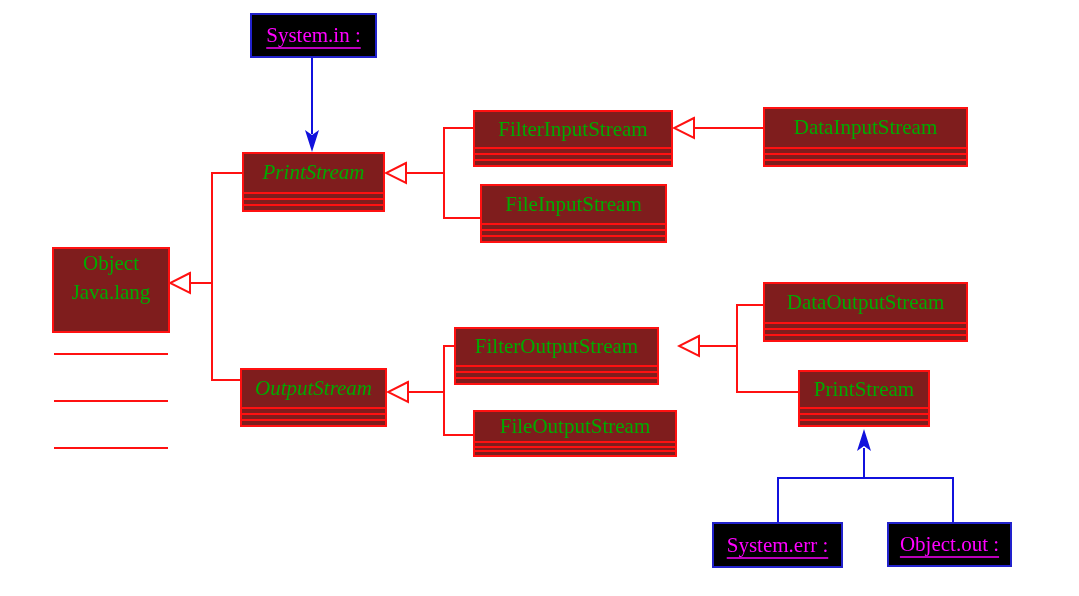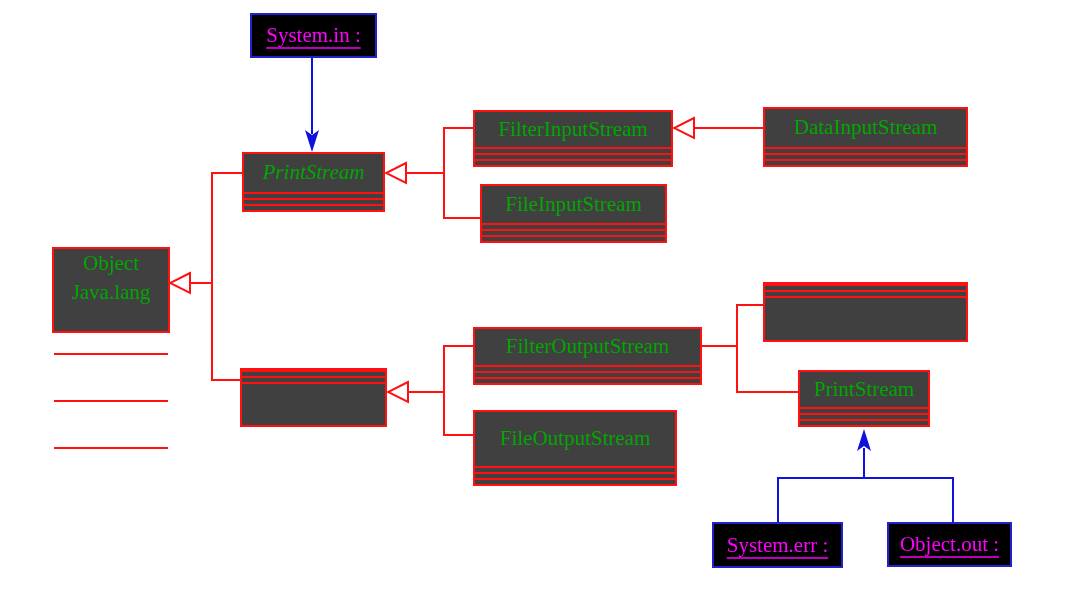--- a/index.html
+++ b/index.html
@@ -2,21 +2,21 @@
 <html style="--red: #ff1111; --green: #00aa00; --magenta: #ff00ff; --underline: #bb00bb; --blue-border: #2222cc; --blue-arrow: #1111dd;"><head>
 <meta charset="utf-8">
 <style>
   html,body { margin:0; padding:0; background:#ffffff; }
   .canvas {
     position:relative; width:1079px; height:596px; background:#ffffff;
     font-family:"Liberation Serif", serif; overflow:hidden;
   }
   
   .cbox {
-    position:absolute; box-sizing:border-box; background:#404040;
+    position:absolute; box-sizing:border-box; background:#7f1d1d;
     border:2px solid var(--red,#ff1111);
     display:flex; flex-direction:column;
   }
   .cbox .name {
     flex:1; display:flex; flex-direction:column; align-items:center; justify-content:center;
     color:var(--green,#00aa00); font-size:21px; line-height:1.4; white-space:nowrap; padding:0 4px;
   }
   .cbox.italic .name { font-style:italic; }
   .cbox .comp { height:4px; border-top:2px solid var(--red,#ff1111); }
   
@@ -136,40 +136,42 @@
   </div>
 
   <div class="cbox" style="left:480px; top:184px; width:187px; height:59px;">
     <div class="name">FileInputStream</div>
     <div class="comp"></div>
       <div class="comp"></div>
       <div class="comp"></div>
   </div>
 
   <div class="cbox italic" style="left:240px; top:368px; width:147px; height:59px;">
+    <div class="name">OutputStream</div>
     <div class="comp"></div>
       <div class="comp"></div>
       <div class="comp"></div>
   </div>
 
-  <div class="cbox" style="left:473px; top:327px; width:229px; height:58px;justify-content:center;">
+  <div class="cbox" style="left:454px; top:327px; width:205px; height:58px;justify-content:center;">
     <div class="name">FilterOutputStream</div>
     <div class="comp"></div>
       <div class="comp"></div>
       <div class="comp"></div>
   </div>
 
-  <div class="cbox" style="left:473px; top:410px; width:204px; height:76px;">
+  <div class="cbox" style="left:473px; top:410px; width:204px; height:47px;">
     <div class="name">FileOutputStream</div>
     <div class="comp"></div>
       <div class="comp"></div>
       <div class="comp"></div>
   </div>
 
   <div class="cbox" style="left:763px; top:282px; width:205px; height:60px;">
+    <div class="name">DataOutputStream</div>
     <div class="comp"></div>
       <div class="comp"></div>
       <div class="comp"></div>
   </div>
 
   <div class="cbox" style="left:798px; top:370px; width:132px; height:57px;">
     <div class="name">PrintStream</div>
     <div class="comp"></div>
       <div class="comp"></div>
       <div class="comp"></div>

